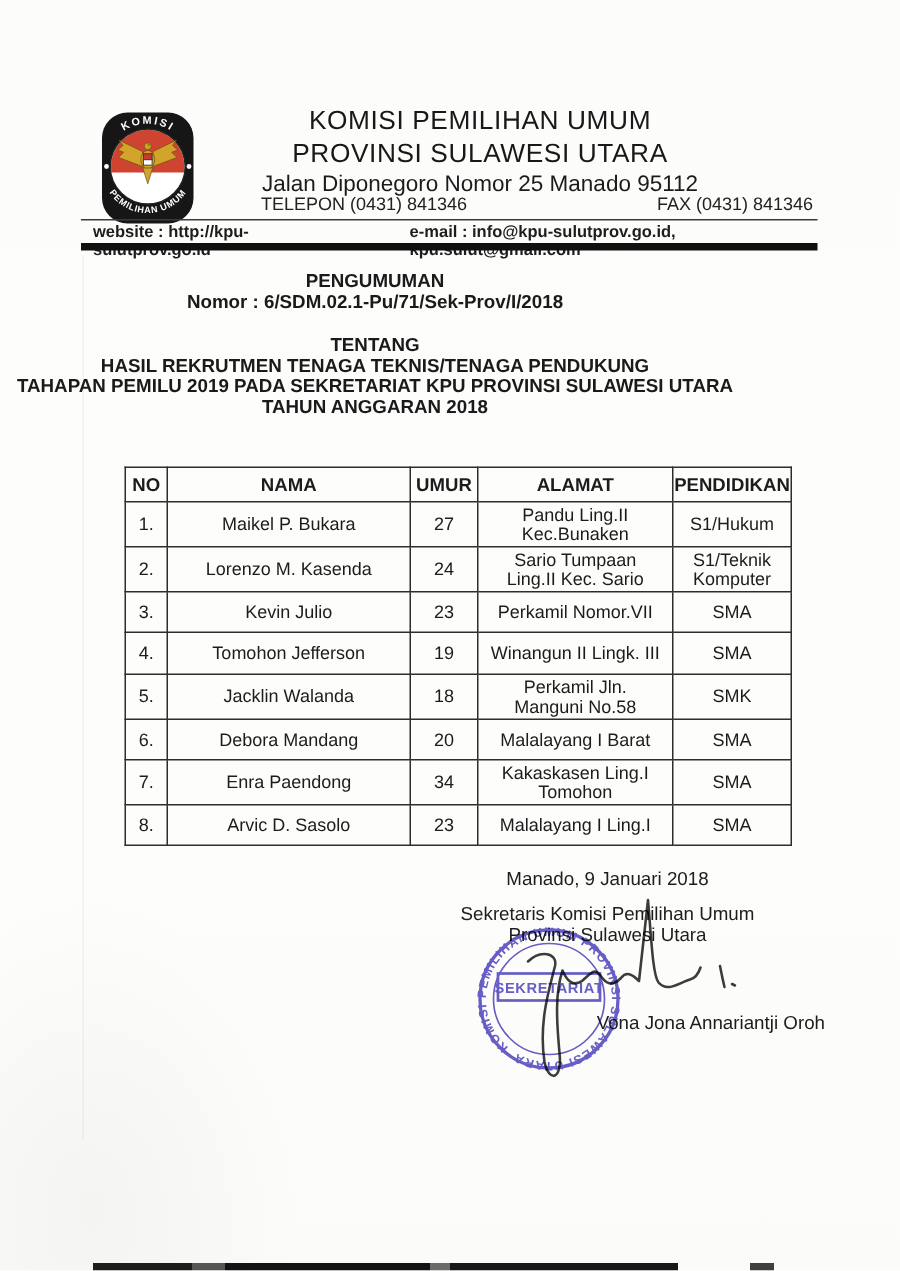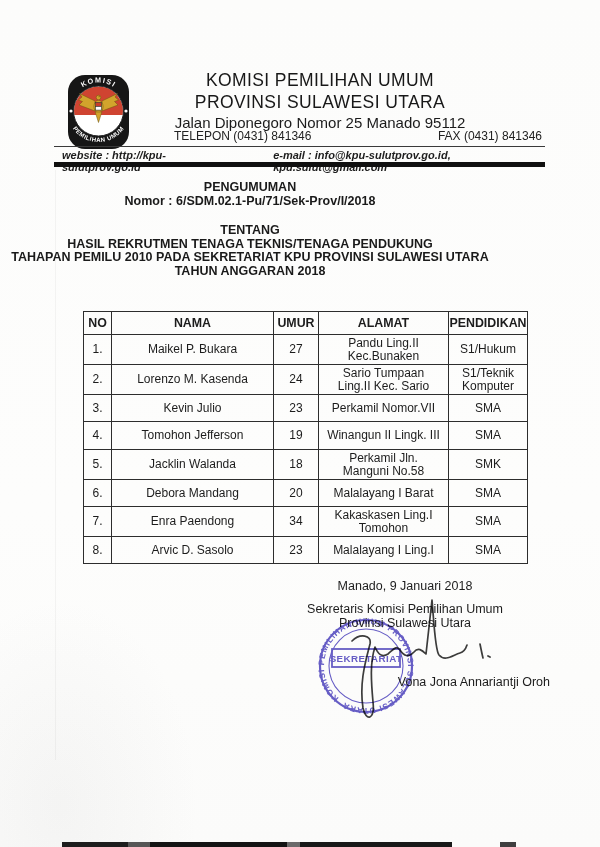--- a/index.html
+++ b/index.html
@@ -20,21 +20,21 @@
   
   .logo{position:absolute;left:67px;top:74px;width:63px;height:76px;}
   .lh-text{position:absolute;left:100px;top:71px;width:440px;text-align:center;line-height:1.08;}
   .org1,.org2{font-size:17.5px;letter-spacing:.4px;color:#181818;}
   .org2{margin-top:3px;}
   .addr{font-size:15px;margin-top:3px;color:#1b1b1b;}
   .phone-row{position:absolute;left:55px;top:129px;width:487px;display:flex;justify-content:space-between;font-size:12px;color:#222;}
   .phone-row .tel{margin-left:119px;}
   .rule-thin{position:absolute;left:54px;top:146px;width:491px;height:0;border-top:1.3px solid #3a3a3a;}
   .web-row{position:absolute;left:62px;top:149px;width:479px;display:flex;justify-content:space-between;
-           font-size:11px;font-style:italic;font-weight:bold;color:#1d1d1d;gap:45px;}
+           font-size:11px;font-weight:bold;color:#1d1d1d;gap:45px;}
   .rule-thick{position:absolute;left:54px;top:162px;width:491px;height:4.5px;background:#101010;}
   
   .announce{position:absolute;left:0;top:181px;width:500px;text-align:center;font-weight:bold;color:#1a1a1a;}
   .announce .line{font-size:12.5px;line-height:13.5px;}
   .announce .gap{height:16px;}
   
   table.rek{position:absolute;left:83px;top:311px;width:444px;border-collapse:collapse;table-layout:fixed;}
   table.rek th,table.rek td{border:1.6px solid #2d2d2d;padding:0;font-size:12px;line-height:13px;
     text-align:center;vertical-align:middle;color:#1c1c1c;white-space:pre-line;}
   table.rek th{font-size:12.4px;font-weight:bold;height:22px;}
@@ -106,21 +106,21 @@
     <span>e-mail : info@kpu-sulutprov.go.id, kpu.sulut@gmail.com</span>
   </div>
   <div class="rule-thick"></div>
 
   <div class="announce">
     <div class="line">PENGUMUMAN</div>
     <div class="line">Nomor : 6/SDM.02.1-Pu/71/Sek-Prov/I/2018</div>
     <div class="gap"></div>
     <div class="line">TENTANG</div>
     <div class="line">HASIL REKRUTMEN TENAGA TEKNIS/TENAGA PENDUKUNG</div>
-    <div class="line">TAHAPAN PEMILU 2010 PADA SEKRETARIAT KPU PROVINSI SULAWESI UTARA</div>
+    <div class="line">TAHAPAN PEMILU 2019 PADA SEKRETARIAT KPU PROVINSI SULAWESI UTARA</div>
     <div class="line">TAHUN ANGGARAN 2018</div>
   </div>
 
   <table class="rek">
     <colgroup>
         <col style="width:28px">
         <col style="width:162px">
         <col style="width:45px">
         <col style="width:130px">
         <col style="width:79px">

